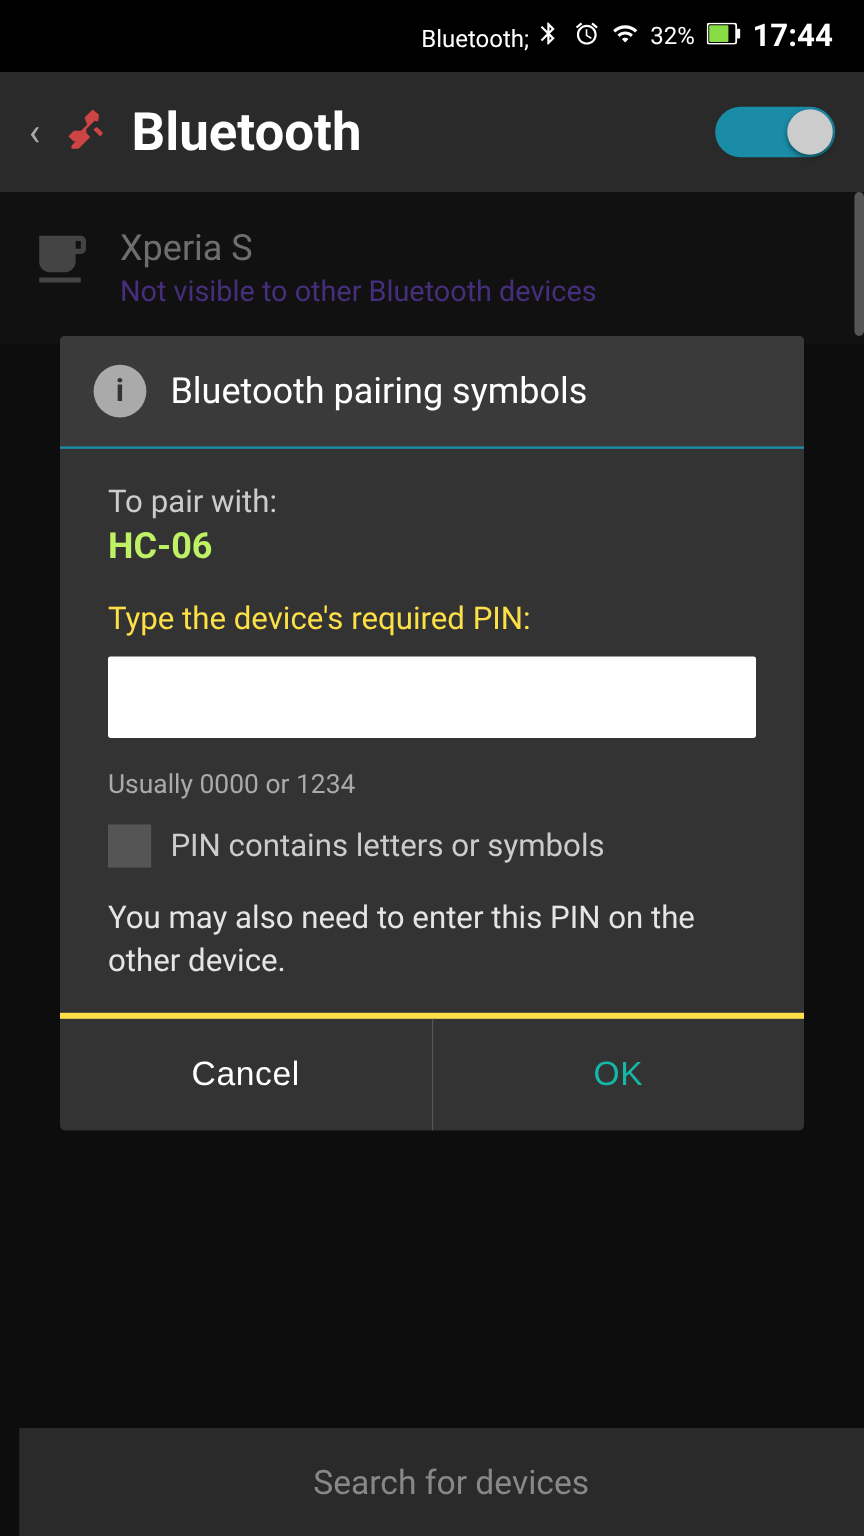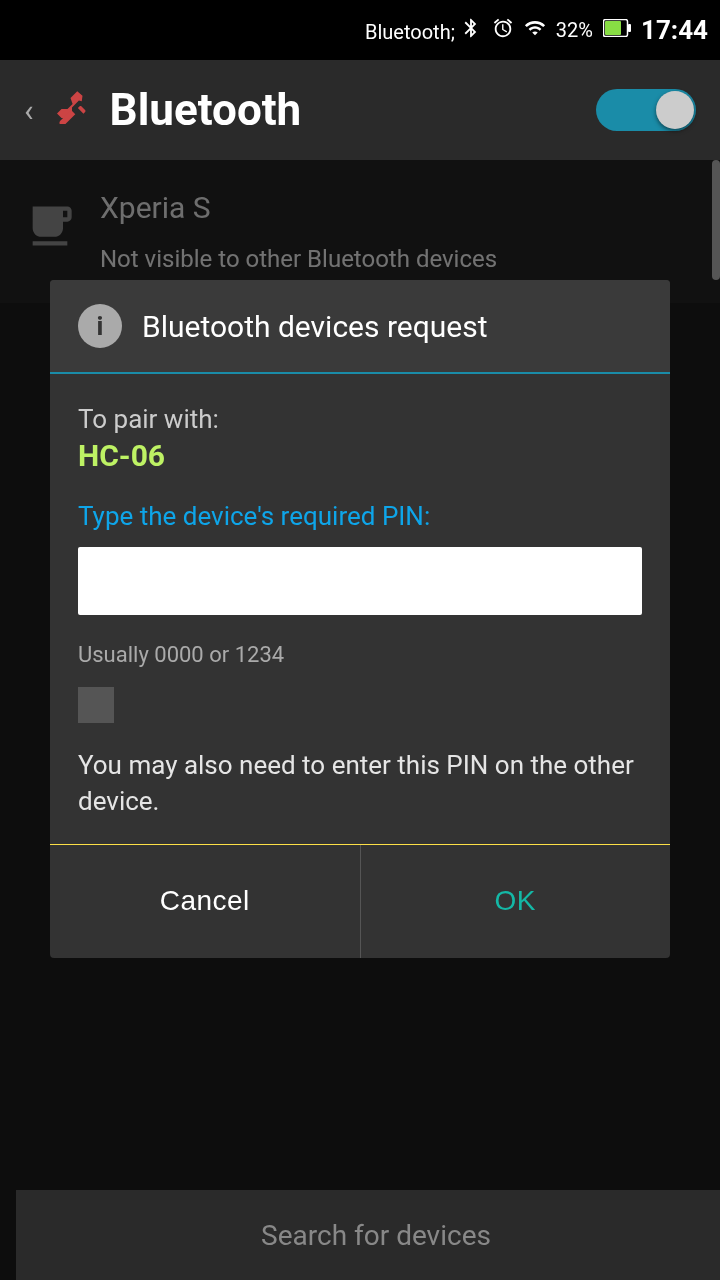--- a/index.html
+++ b/index.html
@@ -14,21 +14,21 @@
     }
 
     
     #status-bar {
       width: 720px;
       height: 60px;
       background: #000;
       display: flex;
       align-items: center;
       justify-content: flex-end;
-      padding: 0 12px;
+      padding: 0 26px;
       gap: 10px;
     }
 
     .status-icon {
       color: #fff;
       font-size: 20px;
     }
 
     .status-time {
       color: #fff;
@@ -89,41 +89,41 @@
       right: 2px;
       top: 2px;
       box-shadow: 0 2px 4px rgba(0,0,0,0.5);
     }
 
     
     #device-area {
       width: 720px;
       padding: 30px 24px;
       display: flex;
-      align-items: center;
+      align-items: flex-start;
       gap: 24px;
       background: #222;
     }
 
     #device-icon {
       color: #888;
       font-size: 48px;
     }
 
     #device-info {}
 
     #device-name {
       color: #ddd;
       font-size: 30px;
     }
 
     #device-status {
-      color: #e5e5e5;
+      color: #8b5cf6;
       font-size: 24px;
-      margin-top: 20px;
+      margin-top: 4px;
     }
 
     
     #overlay {
       position: absolute;
       top: 160px;
       left: 0;
       width: 720px;
       height: 1120px;
       background: rgba(0,0,0,0.5);
@@ -166,38 +166,38 @@
     }
 
     #dialog-title {
       color: #fff;
       font-size: 30px;
       font-weight: 400;
     }
 
     
     #dialog-body {
-      padding: 30px 28px 24px;
+      padding: 30px 40px 24px;
     }
 
     #pair-with-label {
       color: #ccc;
       font-size: 26px;
       margin-bottom: 4px;
     }
 
     #device-pair-name {
       color: #bef264;
       font-size: 30px;
       font-weight: bold;
       margin-bottom: 28px;
     }
 
     #pin-prompt {
-      color: #0ea5e9;
+      color: #fde047;
       font-size: 26px;
       margin-bottom: 16px;
     }
 
     #pin-input {
       width: 100%;
       height: 68px;
       background: #fff;
       border: none;
       outline: none;
@@ -236,22 +236,22 @@
 
     #additional-note {
       color: #e5e5e5;
       font-size: 26px;
       line-height: 1.4;
     }
 
     
     #dialog-buttons {
       display: flex;
-      border-top: 1px solid #fde047;
-      height: 114px;
+      border-top: 5px solid #fde047;
+      height: 98px;
     }
 
     #cancel-button {
       flex: 1;
       background: transparent;
       border: none;
       border-right: 1px solid #555;
       color: #fff;
       font-size: 28px;
       cursor: pointer;
@@ -357,35 +357,36 @@
 <div id="overlay"></div>
 
 <div id="scrollbar-hint"></div>
 
 <div id="dialog">
 
   <div id="dialog-header">
     <div id="dialog-info-icon">
       <span>i</span>
     </div>
-    <span id="dialog-title">Bluetooth devices request</span>
+    <span id="dialog-title">Bluetooth pairing symbols</span>
   </div>
 
   <div id="dialog-body">
     <div id="pair-with-label">To pair with:</div>
     <div id="device-pair-name">HC-06</div>
 
     <div id="pin-prompt">Type the device's required PIN:</div>
 
     <input id="pin-input" type="text" autocomplete="off" placeholder="" style="">
 
     <div id="pin-hint">Usually 0000 or 1234</div>
 
     <div id="checkbox-row">
       <div id="pin-checkbox"></div>
+      <label id="checkbox-label">PIN contains letters or symbols</label>
     </div>
 
     <div id="additional-note">You may also need to enter this PIN on the other device.</div>
   </div>
 
   <div id="dialog-buttons">
     <button id="cancel-button">Cancel</button>
     <button id="ok-button">OK</button>
   </div>
 </div>

